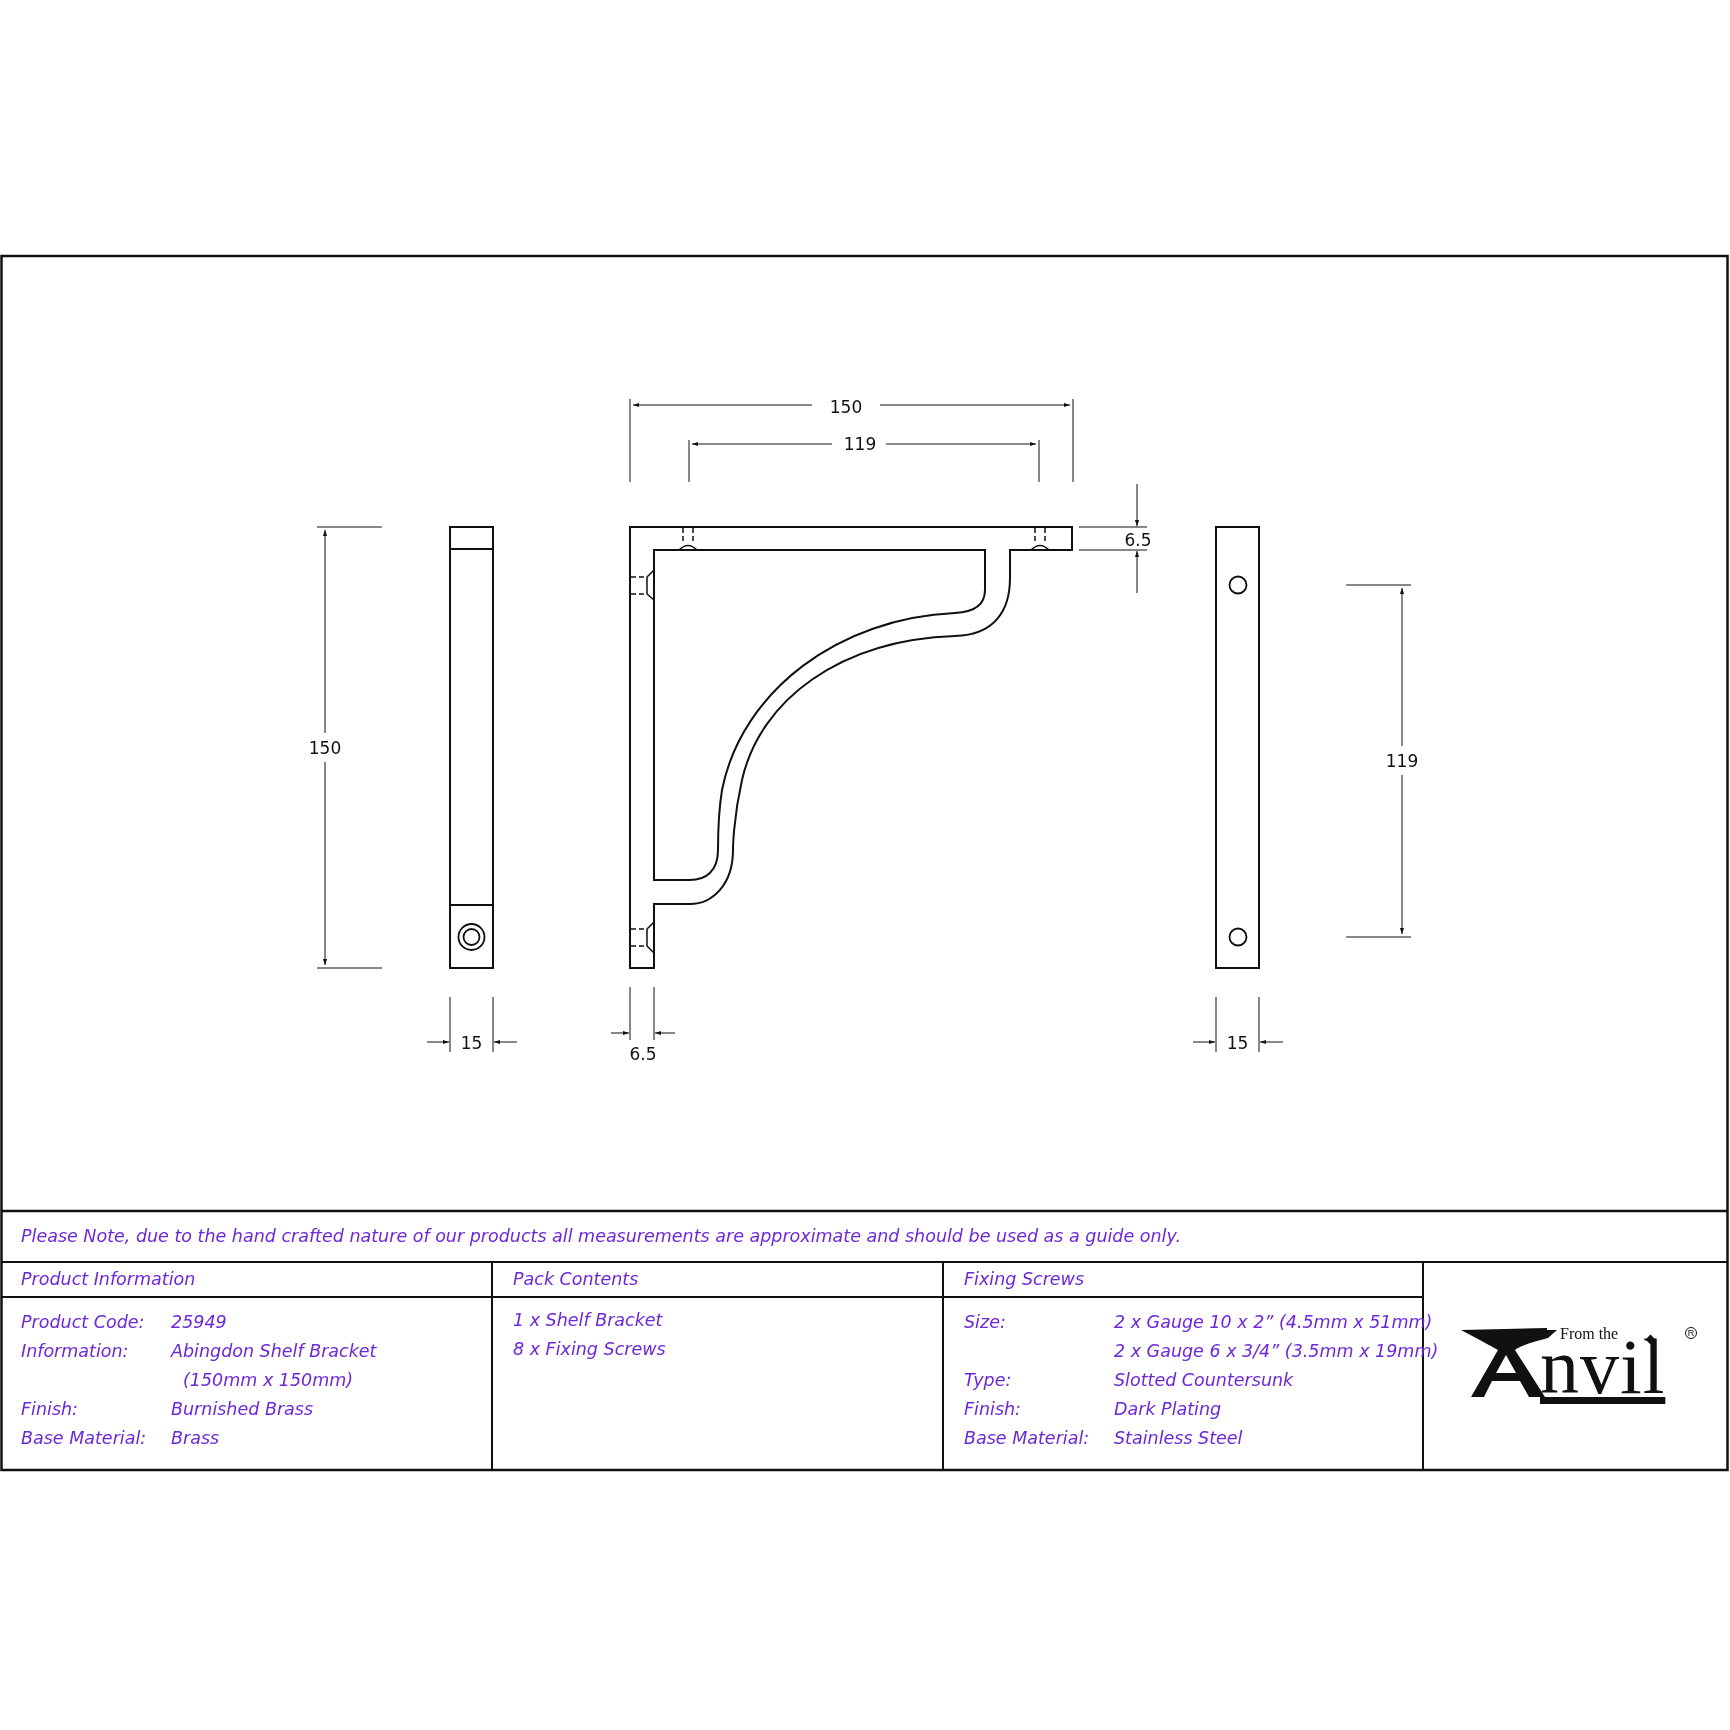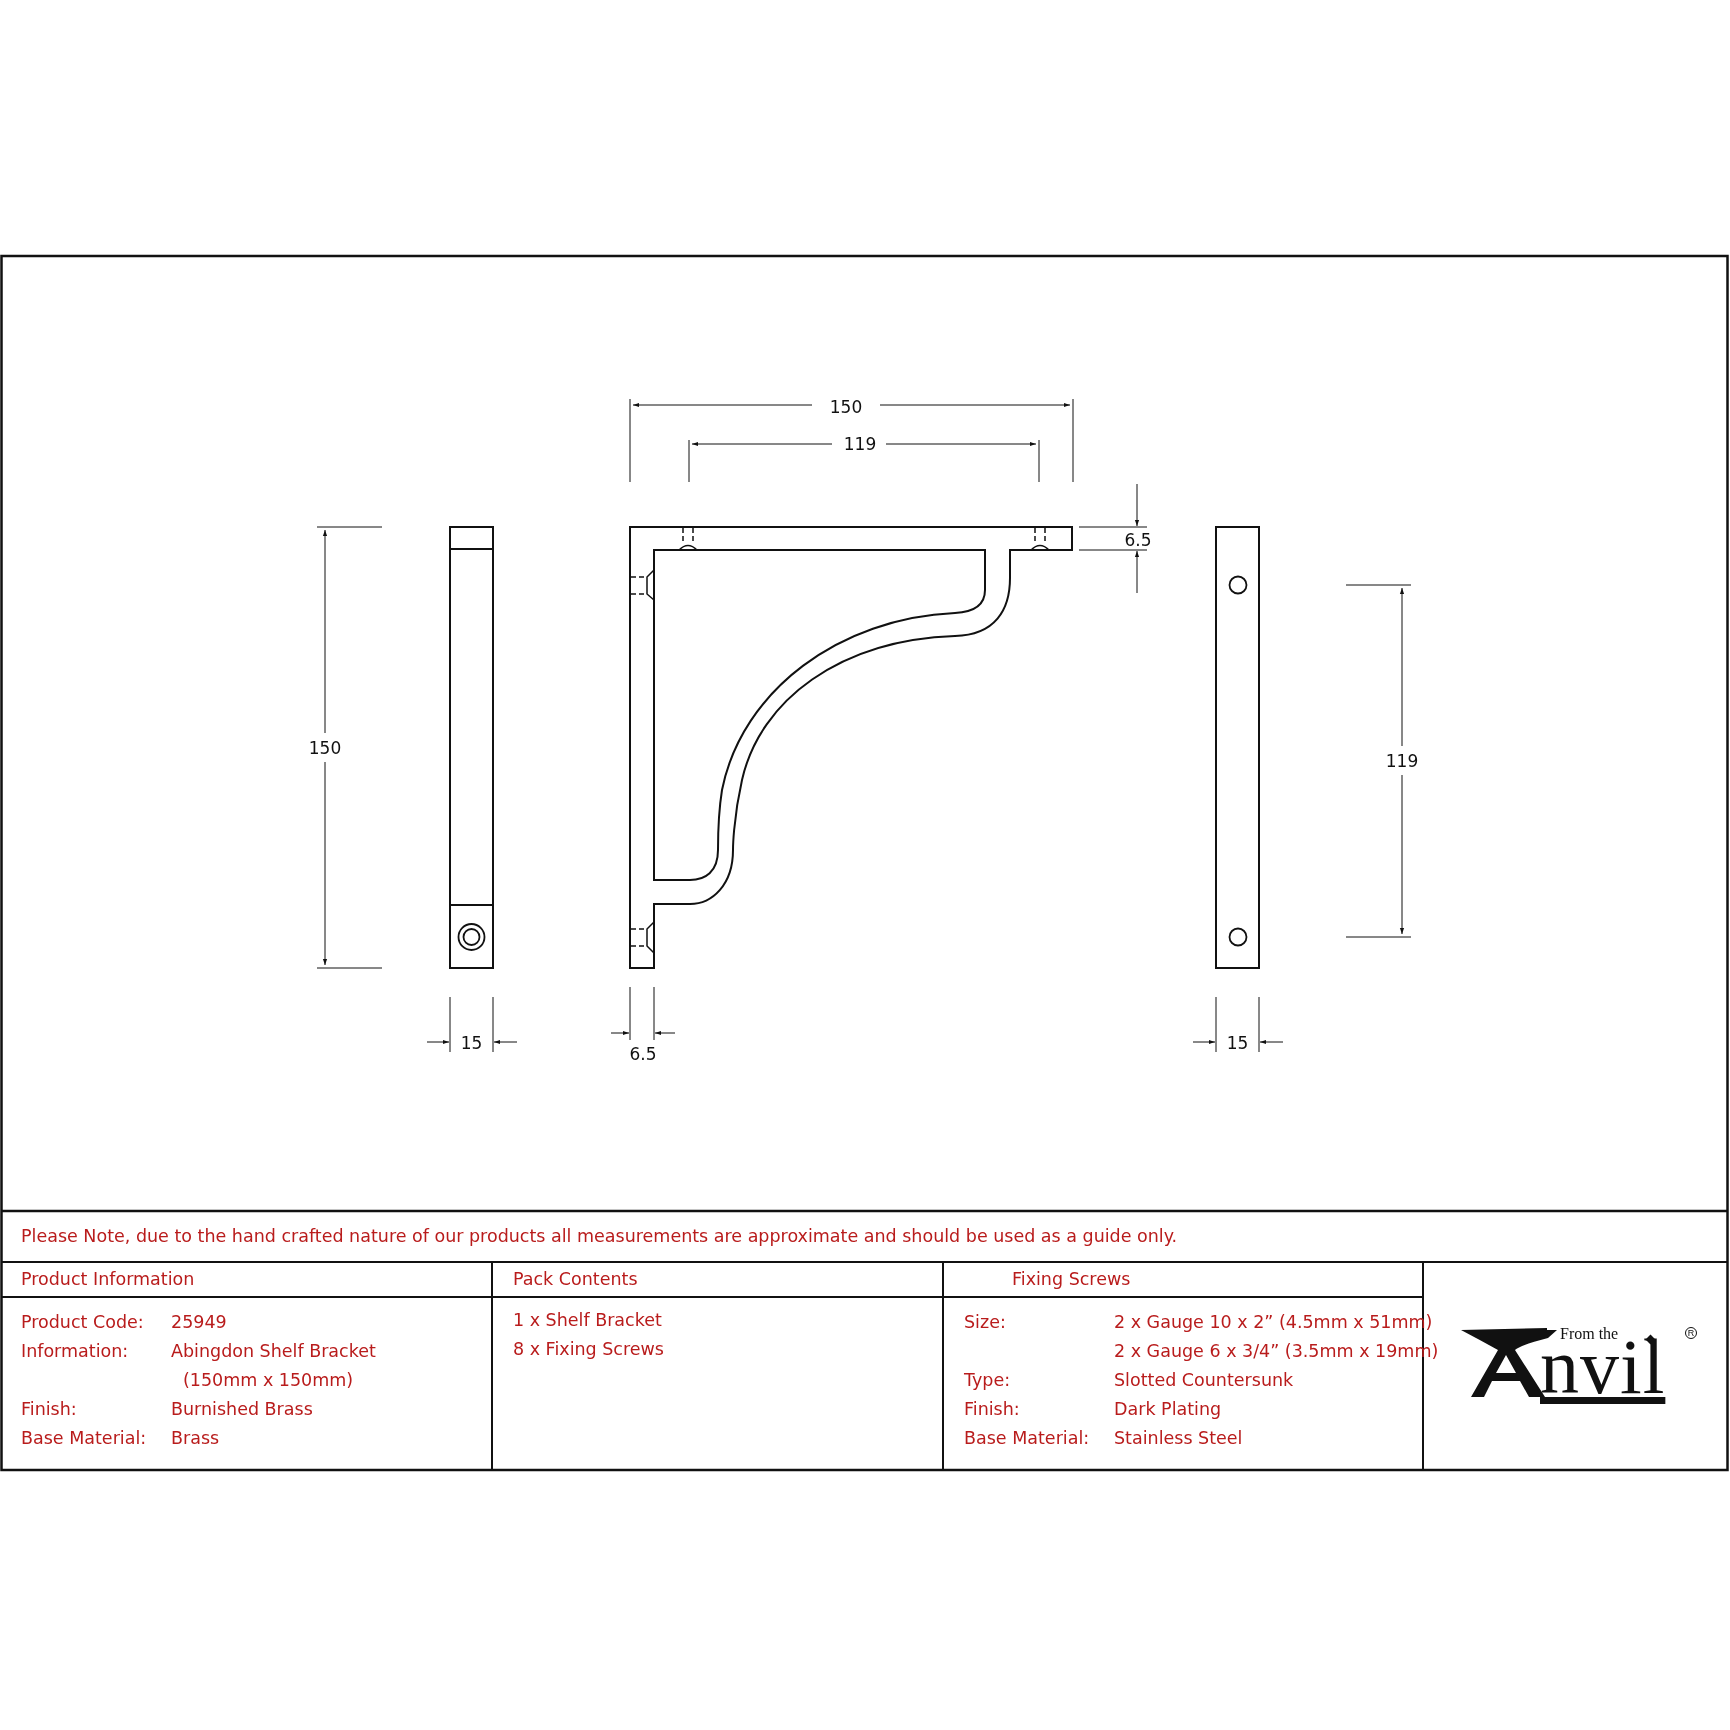--- a/index.html
+++ b/index.html
@@ -1,19 +1,19 @@
 <!DOCTYPE html>
 <html><head>
 <meta charset="utf-8">
 <style>
   html, body { margin:0; padding:0; background:#ffffff; }
   body { width:1730px; height:1730px; position:relative; overflow:hidden; font-family:"Liberation Sans", "DejaVu Sans", sans-serif; color:#111; }
   svg.drawing { position:absolute; left:0; top:0; width:1730px; height:1730px; }
   .dim-text { font-family:"DejaVu Sans", "Liberation Sans", sans-serif; font-size:17px; fill:#111; }
-  .t { position:absolute; font-family:"DejaVu Sans", "Liberation Sans", sans-serif; font-size:17.5px; color:#b91c1c; white-space:nowrap; line-height:1; }
+  .t { position:absolute; font-family:"DejaVu Sans", "Liberation Sans", sans-serif; font-size:17.5px; color:#6d28d9; white-space:nowrap; line-height:1;font-style:italic; }
   .logo-from { position:absolute; font-family:"Liberation Serif", "DejaVu Serif", serif; font-size:16px; color:#111; white-space:nowrap; }
   .logo-nvil { position:absolute; font-family:"Liberation Serif", "DejaVu Serif", serif; font-size:78px; color:#111; white-space:nowrap; letter-spacing:1px; line-height:1;text-decoration:underline; }
   .logo-reg { position:absolute; font-family:"Liberation Sans", sans-serif; font-size:9px; color:#111; border:1px solid #111; border-radius:50%; width:10px; height:10px; text-align:center; line-height:10px; }
 </style>
 </head>
 <body>
 
 <svg class="drawing" viewBox="0 0 1730 1730" xmlns="http://www.w3.org/2000/svg">
   <defs>
     <marker id="arr" viewBox="0 0 10 10" refX="10" refY="5" markerWidth="10" markerHeight="6" orient="auto-start-reverse" markerUnits="userSpaceOnUse">
@@ -139,21 +139,21 @@
   <div class="t" style="left:21px; top:1401px;">Finish:</div>
   <div class="t" style="left:171px; top:1401px;">Burnished Brass</div>
   <div class="t" style="left:21px; top:1430px;">Base Material:</div>
   <div class="t" style="left:171px; top:1430px;">Brass</div>
 </div>
 
 <div class="t" style="left:513px; top:1271px;">Pack Contents</div>
 <div class="t" style="left:513px; top:1312px;">1 x Shelf Bracket</div>
 <div class="t" style="left:513px; top:1341px;">8 x Fixing Screws</div>
 
-<div class="t" style="left:964px; top:1271px;margin-left:48px;">Fixing Screws</div>
+<div class="t" style="left:964px; top:1271px;">Fixing Screws</div>
 <div>
   <div class="t" style="left:964px; top:1314px;">Size:</div>
   <div class="t" style="left:1114px; top:1314px;">2 x Gauge 10 x 2” (4.5mm x 51mm)</div>
   <div class="t" style="left:1114px; top:1343px;">2 x Gauge 6 x 3/4” (3.5mm x 19mm)</div>
   <div class="t" style="left:964px; top:1372px;">Type:</div>
   <div class="t" style="left:1114px; top:1372px;">Slotted Countersunk</div>
   <div class="t" style="left:964px; top:1401px;">Finish:</div>
   <div class="t" style="left:1114px; top:1401px;">Dark Plating</div>
   <div class="t" style="left:964px; top:1430px;">Base Material:</div>
   <div class="t" style="left:1114px; top:1430px;">Stainless Steel</div>

